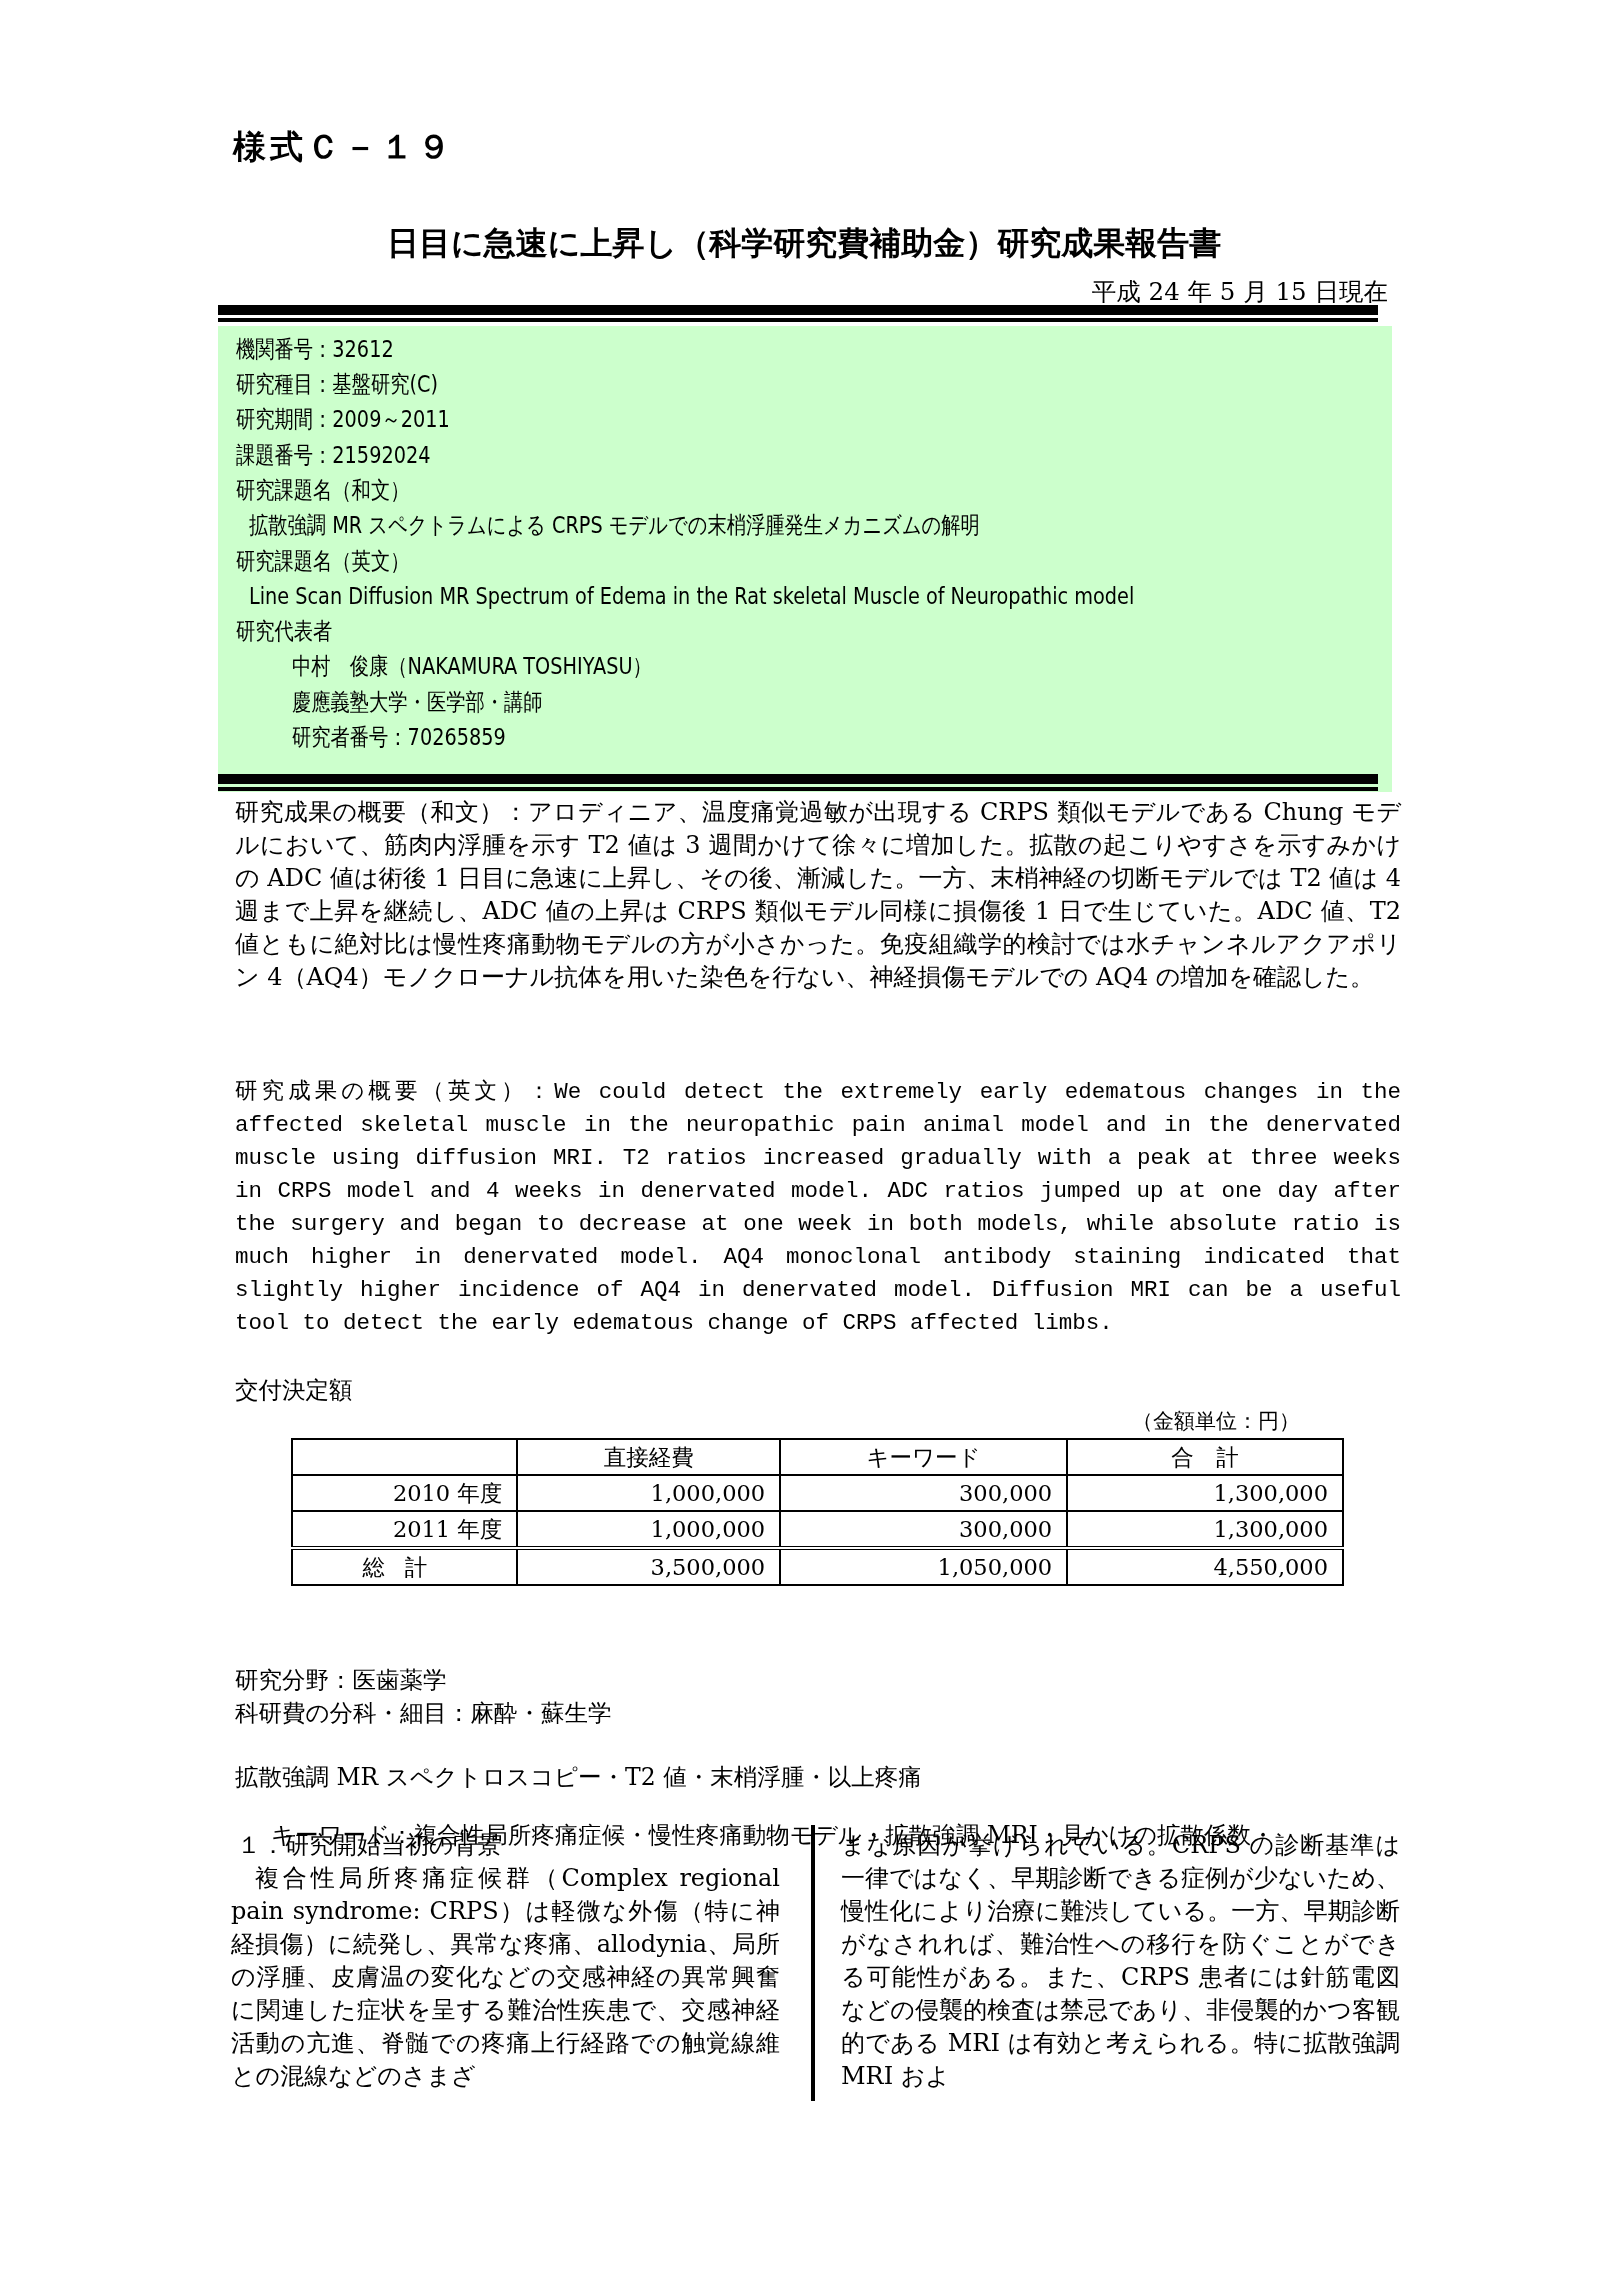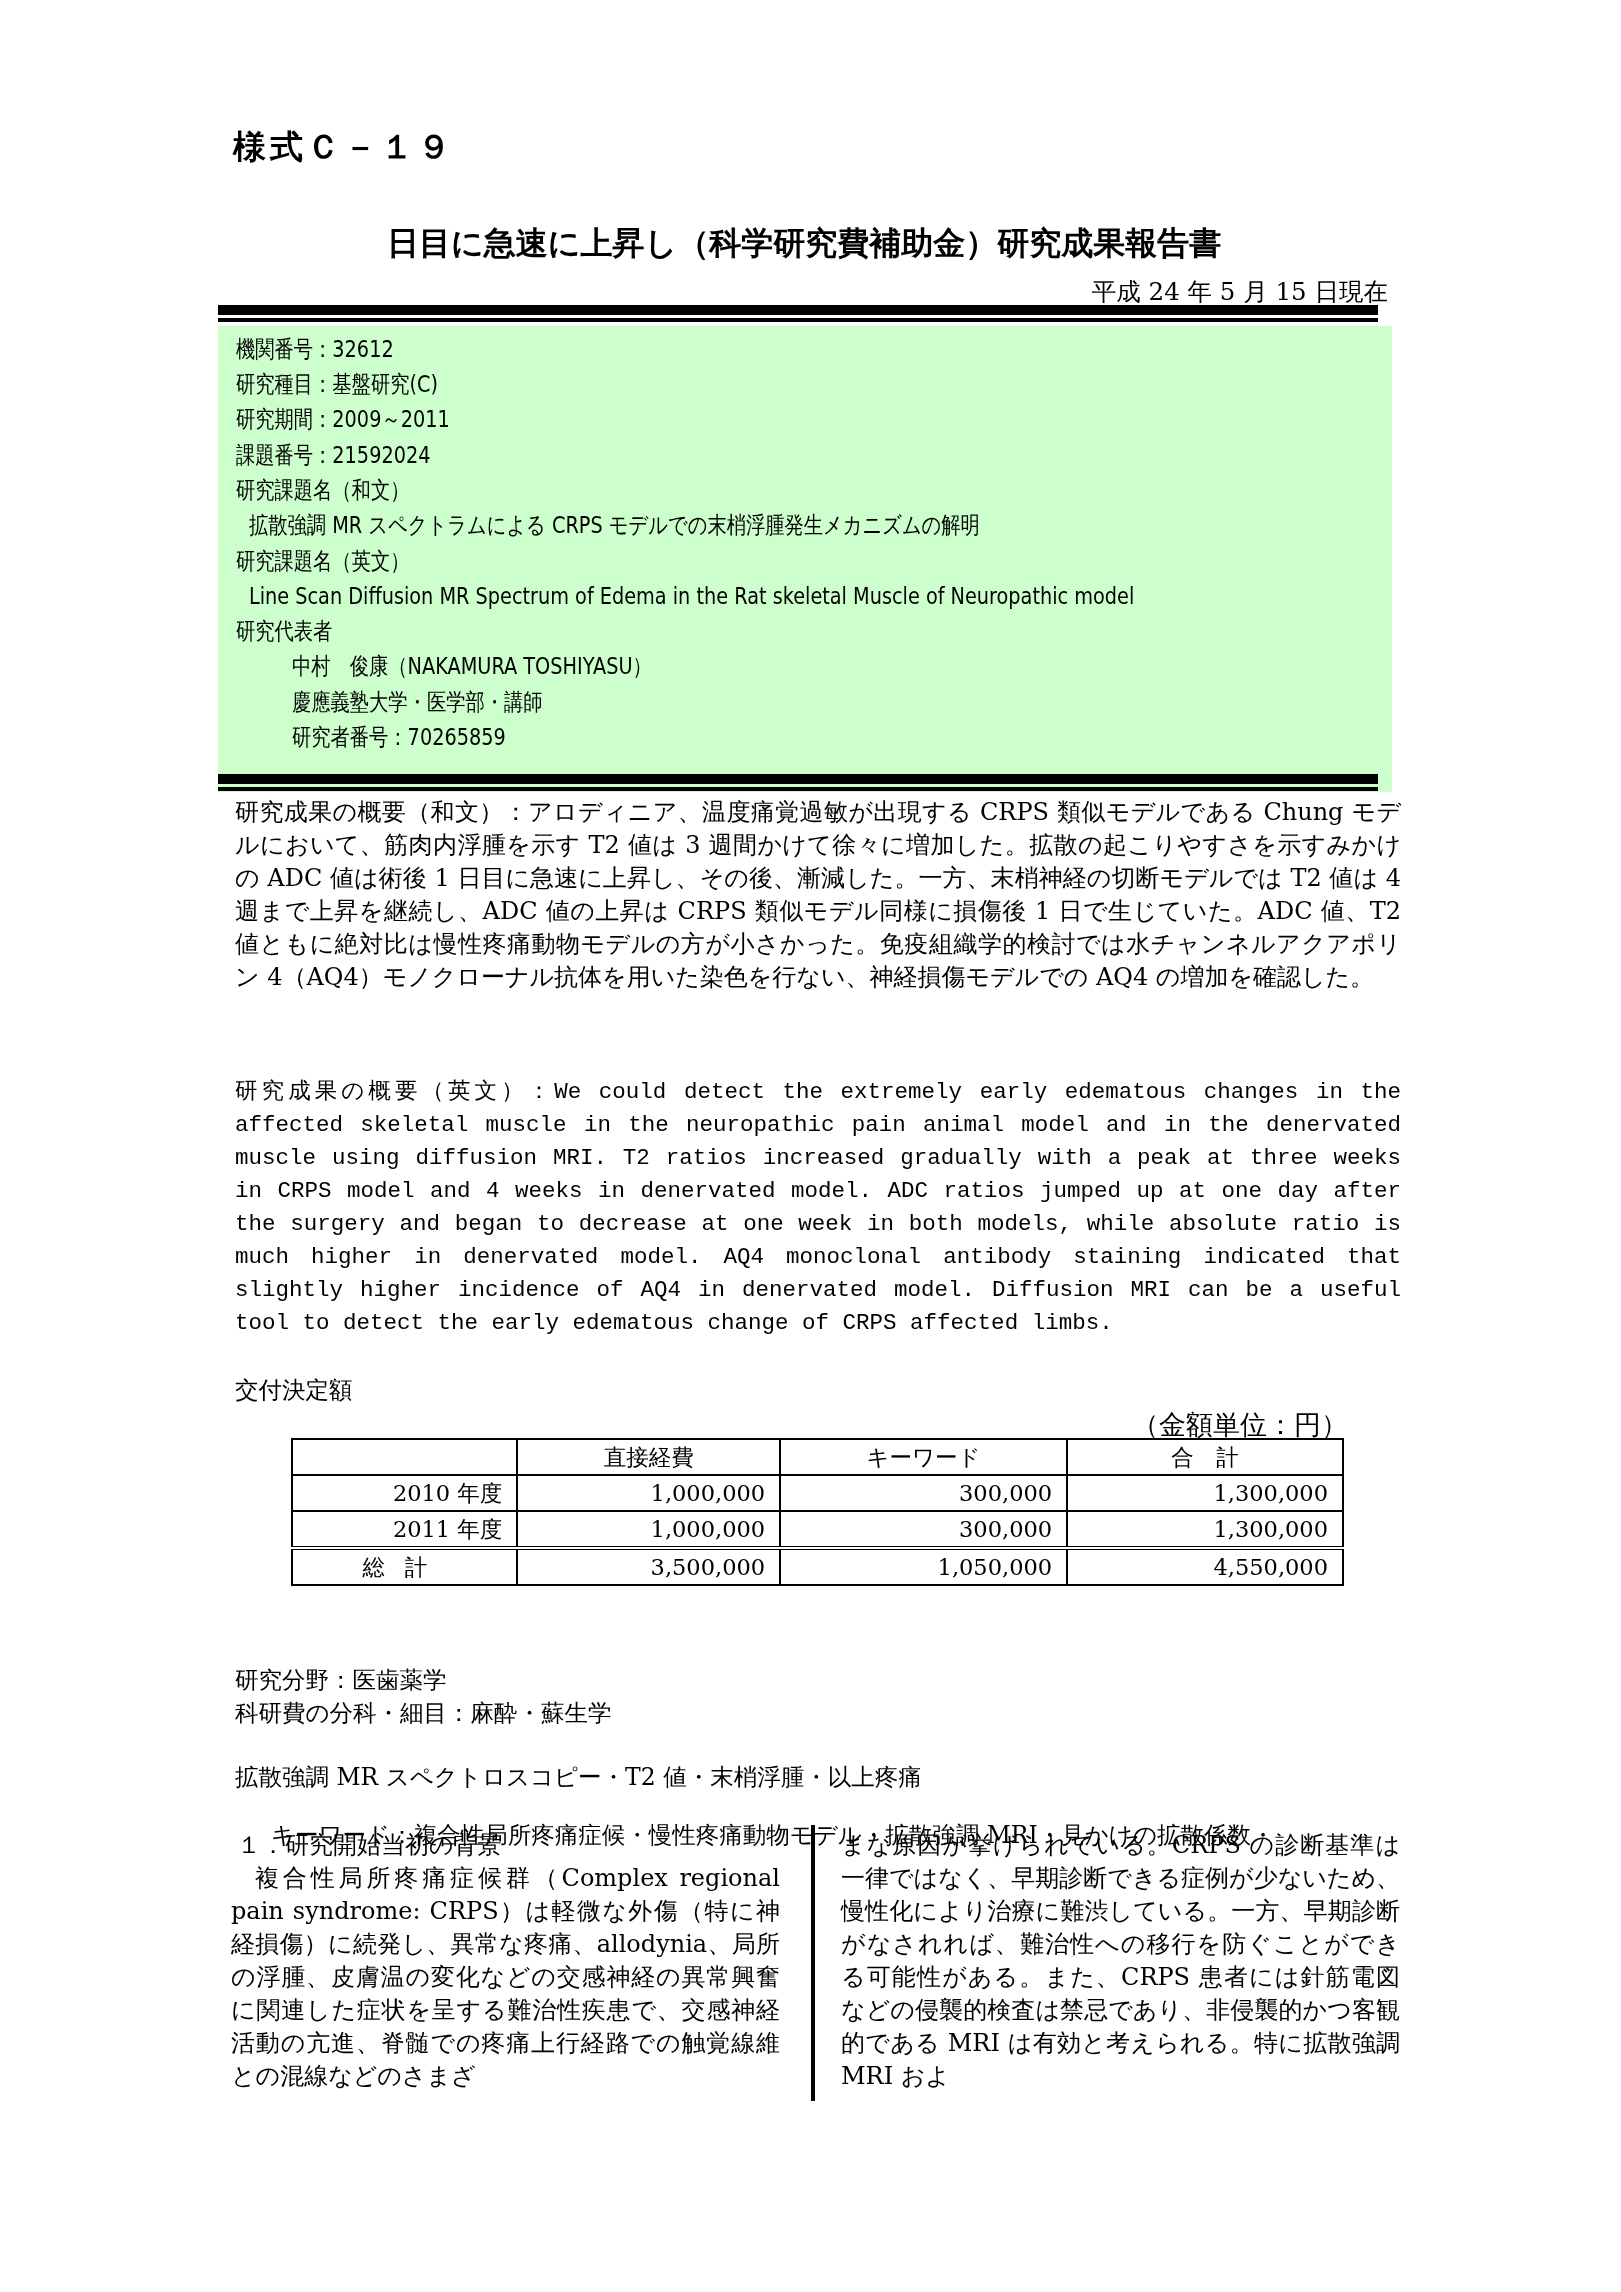--- a/index.html
+++ b/index.html
@@ -18,21 +18,21 @@
 
   #info-box { left: 218px; top: 326px; width: 1174px; height: 466px; background: #ccffcc; }
   .info-line { position: absolute; left: 17.6px; font-size: 23.5px; line-height: 35px; white-space: nowrap; transform: scaleX(0.82); transform-origin: left center; }
   .info-line.indent1 { left: 31px; }
   .info-line.indent2 { left: 74px; }
 
   .para { left: 235px; width: 1166px; font-size: 24px; line-height: 33px; text-align: justify; }
   #summary-en { font-size: 22.5px; line-height: 33px; }
 
   #grant-label { left: 235px; top: 1374px; font-size: 23.5px; }
-  #unit-note { left: 1132px; top: 1407px; font-size: 27px; }
+  #unit-note { left: 1132px; top: 1407px; font-size: 21px; }
 
   #grant-table { left: 291px; top: 1438px; width: 1053px; border-collapse: collapse; font-size: 22.5px; border: 2.9px solid #000; }
   #grant-table td, #grant-table th { border: 2px solid #000; height: 34px; padding: 0 14px; font-weight: normal; }
   #grant-table th { text-align: center; }
   #grant-table td { text-align: right; }
   #grant-table tr.total td { border-top: 4.9px double #000; }
   #grant-table td.rowlabel { text-align: right; }
   #grant-table tr.total td.rowlabel { text-align: center; letter-spacing: 19.6px; }
 
   .meta-line { left: 235px; font-size: 23.5px; line-height: 32px; white-space: nowrap; }

